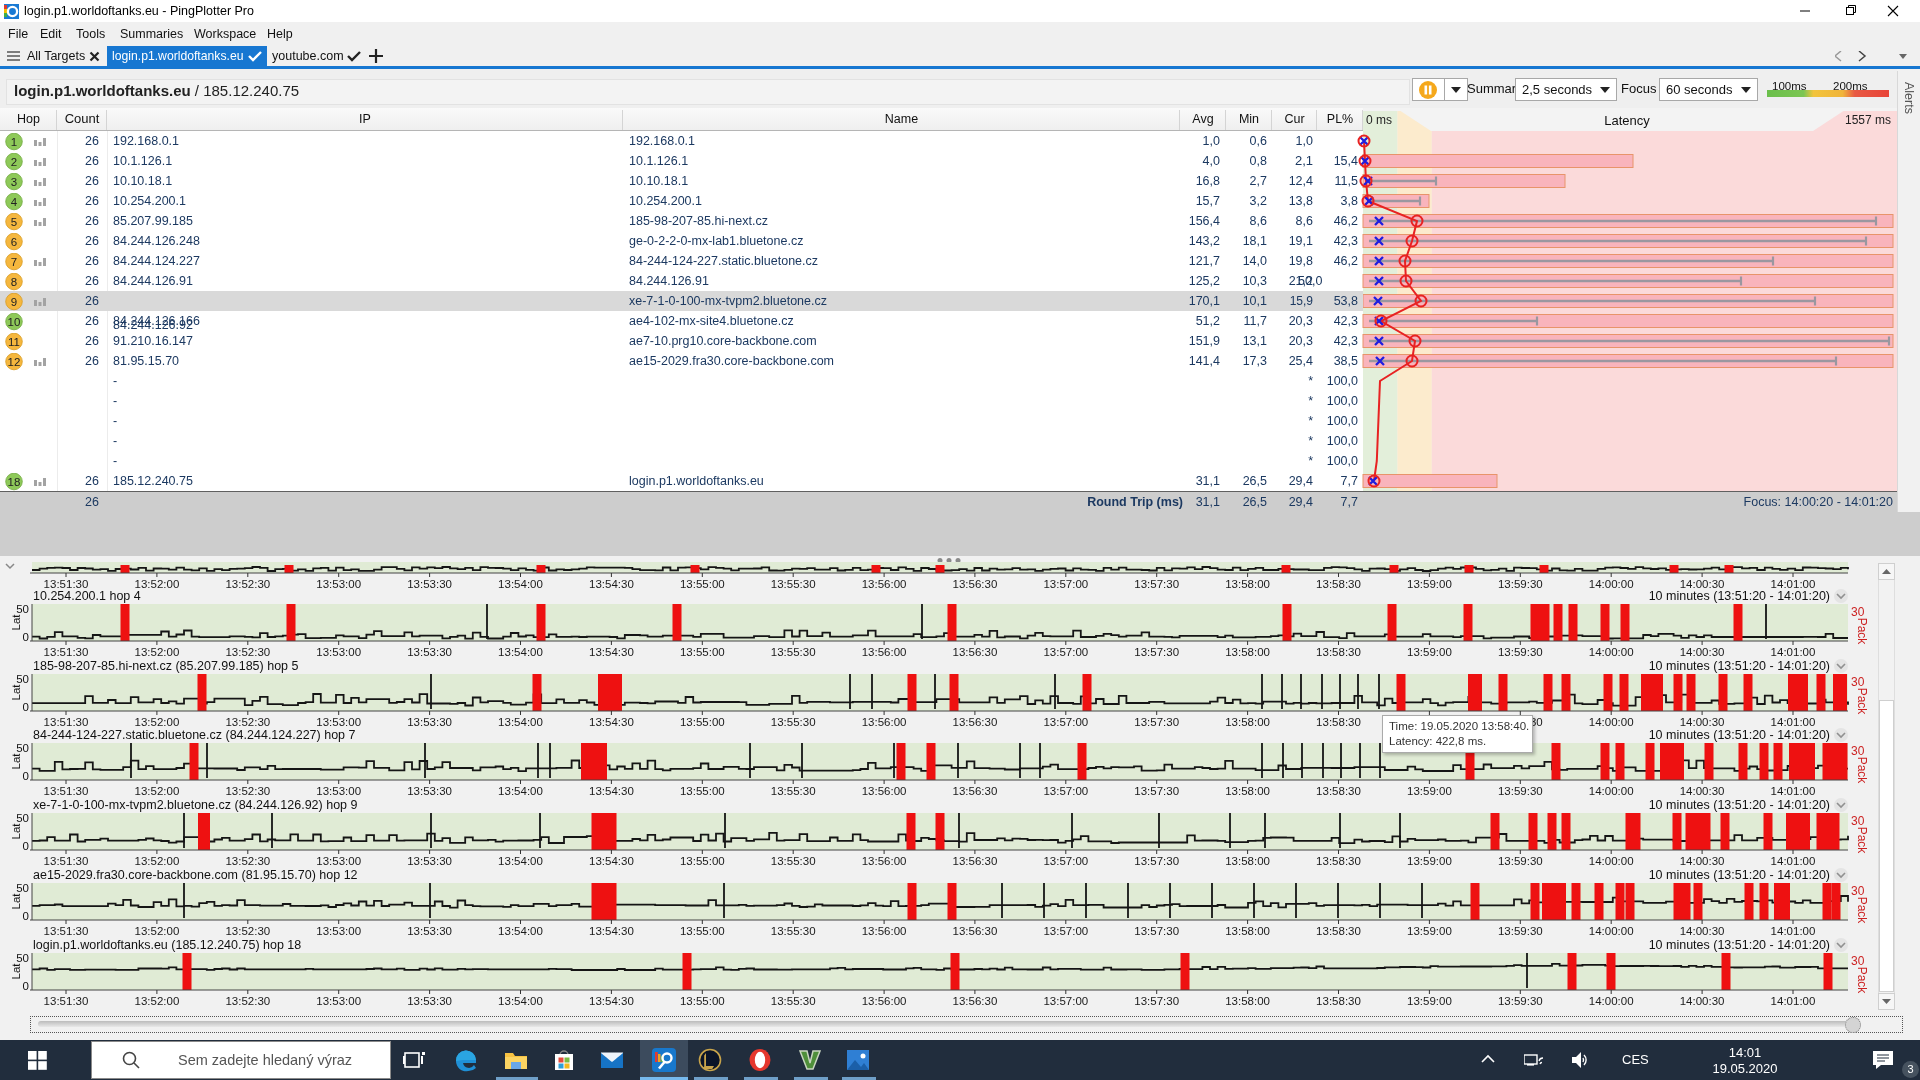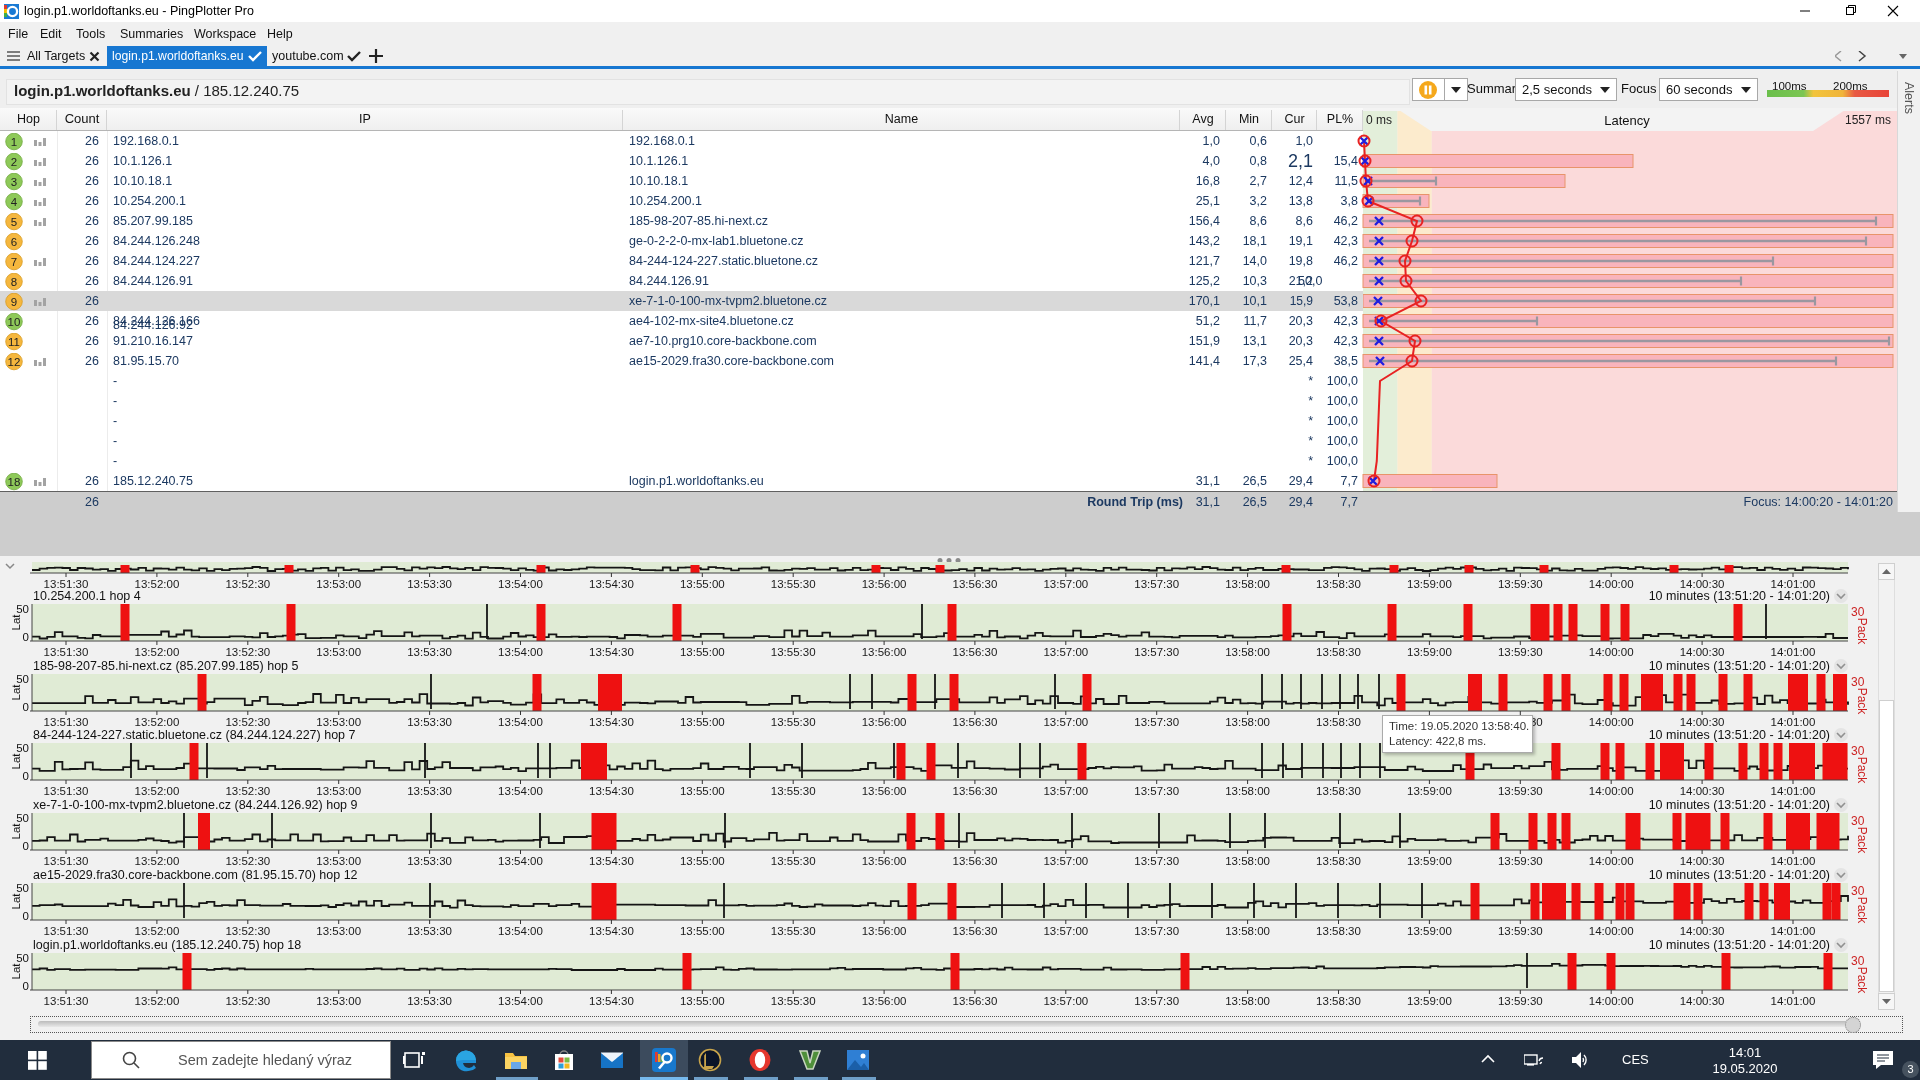--- a/index.html
+++ b/index.html
@@ -203,21 +203,21 @@
 <svg class="r" style="left:34px;top:156px" width="13" height="11">
     <rect x="0" y="4" width="3" height="6" fill="#a3a3a3"></rect>
     <rect x="4.5" y="6" width="3" height="4" fill="#a3a3a3"></rect>
     <rect x="9" y="2" width="3" height="8" fill="#a3a3a3"></rect>
   </svg>
 <div style="position:absolute;left:55px;top:151px;width:44px;height:20px;font-size:12.5px;color:#1c3961;line-height:20px;text-align:right;">26</div>
 <div style="position:absolute;left:113px;top:151px;width:400px;height:20px;font-size:12.5px;color:#1c3961;line-height:20px;">10.1.126.1</div>
 <div style="position:absolute;left:629px;top:151px;width:540px;height:20px;font-size:12.5px;color:#1c3961;line-height:20px;">10.1.126.1</div>
 <div style="position:absolute;left:1160px;top:151px;width:60px;height:20px;font-size:12.5px;color:#1c3961;line-height:20px;text-align:right;">4,0</div>
 <div style="position:absolute;left:1207px;top:151px;width:60px;height:20px;font-size:12.5px;color:#1c3961;line-height:20px;text-align:right;">0,8</div>
-<div style="position:absolute;left:1253px;top:151px;width:60px;height:20px;font-size:18px;color:#1c3961;line-height:20px;text-align:right;">2,1</div>
+<div style="position:absolute;left:1253px;top:151px;width:60px;height:20px;font-size:13px;color:#1c3961;line-height:20px;text-align:right;">2,1</div>
 <div style="position:absolute;left:1298px;top:151px;width:60px;height:20px;font-size:12.5px;color:#1c3961;line-height:20px;text-align:right;">15,4</div>
 <svg class="r" style="left:5px;top:172.5px" width="18" height="18">
     <ellipse cx="9" cy="8.5" rx="8.3" ry="8.3" fill="#8ec959" stroke="#70a93c" stroke-width="0.8"></ellipse>
     <text x="9" y="12.5" font-size="11.5" fill="#222" text-anchor="middle" font-family="Liberation Sans">3</text>
   </svg>
 <svg class="r" style="left:34px;top:176px" width="13" height="11">
     <rect x="0" y="4" width="3" height="6" fill="#a3a3a3"></rect>
     <rect x="4.5" y="6" width="3" height="4" fill="#a3a3a3"></rect>
     <rect x="9" y="2" width="3" height="8" fill="#a3a3a3"></rect>
   </svg>
@@ -233,21 +233,21 @@
     <text x="9" y="12.5" font-size="11.5" fill="#222" text-anchor="middle" font-family="Liberation Sans">4</text>
   </svg>
 <svg class="r" style="left:34px;top:196px" width="13" height="11">
     <rect x="0" y="4" width="3" height="6" fill="#a3a3a3"></rect>
     <rect x="4.5" y="6" width="3" height="4" fill="#a3a3a3"></rect>
     <rect x="9" y="2" width="3" height="8" fill="#a3a3a3"></rect>
   </svg>
 <div style="position:absolute;left:55px;top:191px;width:44px;height:20px;font-size:12.5px;color:#1c3961;line-height:20px;text-align:right;">26</div>
 <div style="position:absolute;left:113px;top:191px;width:400px;height:20px;font-size:12.5px;color:#1c3961;line-height:20px;">10.254.200.1</div>
 <div style="position:absolute;left:629px;top:191px;width:540px;height:20px;font-size:12.5px;color:#1c3961;line-height:20px;">10.254.200.1</div>
-<div style="position:absolute;left:1160px;top:191px;width:60px;height:20px;font-size:12.5px;color:#1c3961;line-height:20px;text-align:right;">25,1</div>
+<div style="position:absolute;left:1160px;top:191px;width:60px;height:20px;font-size:12.5px;color:#1c3961;line-height:20px;text-align:right;">15,7</div>
 <div style="position:absolute;left:1207px;top:191px;width:60px;height:20px;font-size:12.5px;color:#1c3961;line-height:20px;text-align:right;">3,2</div>
 <div style="position:absolute;left:1253px;top:191px;width:60px;height:20px;font-size:12.5px;color:#1c3961;line-height:20px;text-align:right;">13,8</div>
 <div style="position:absolute;left:1298px;top:191px;width:60px;height:20px;font-size:12.5px;color:#1c3961;line-height:20px;text-align:right;">3,8</div>
 <svg class="r" style="left:5px;top:212.5px" width="18" height="18">
     <ellipse cx="9" cy="8.5" rx="8.3" ry="8.3" fill="#f5b73e" stroke="#d89b1e" stroke-width="0.8"></ellipse>
     <text x="9" y="12.5" font-size="11.5" fill="#222" text-anchor="middle" font-family="Liberation Sans">5</text>
   </svg>
 <svg class="r" style="left:34px;top:216px" width="13" height="11">
     <rect x="0" y="4" width="3" height="6" fill="#a3a3a3"></rect>
     <rect x="4.5" y="6" width="3" height="4" fill="#a3a3a3"></rect>

